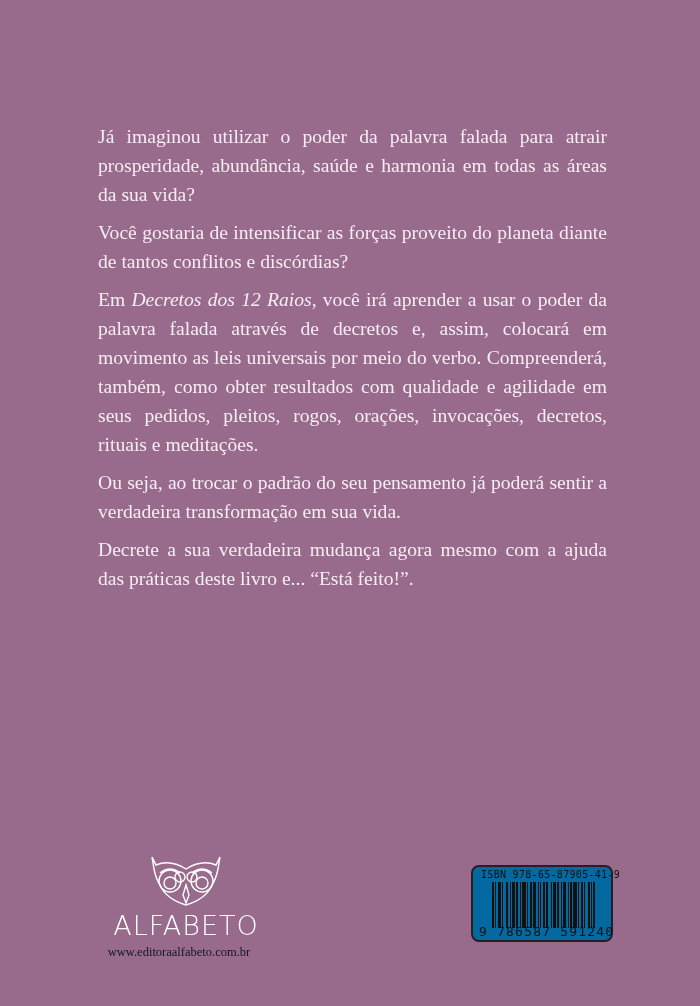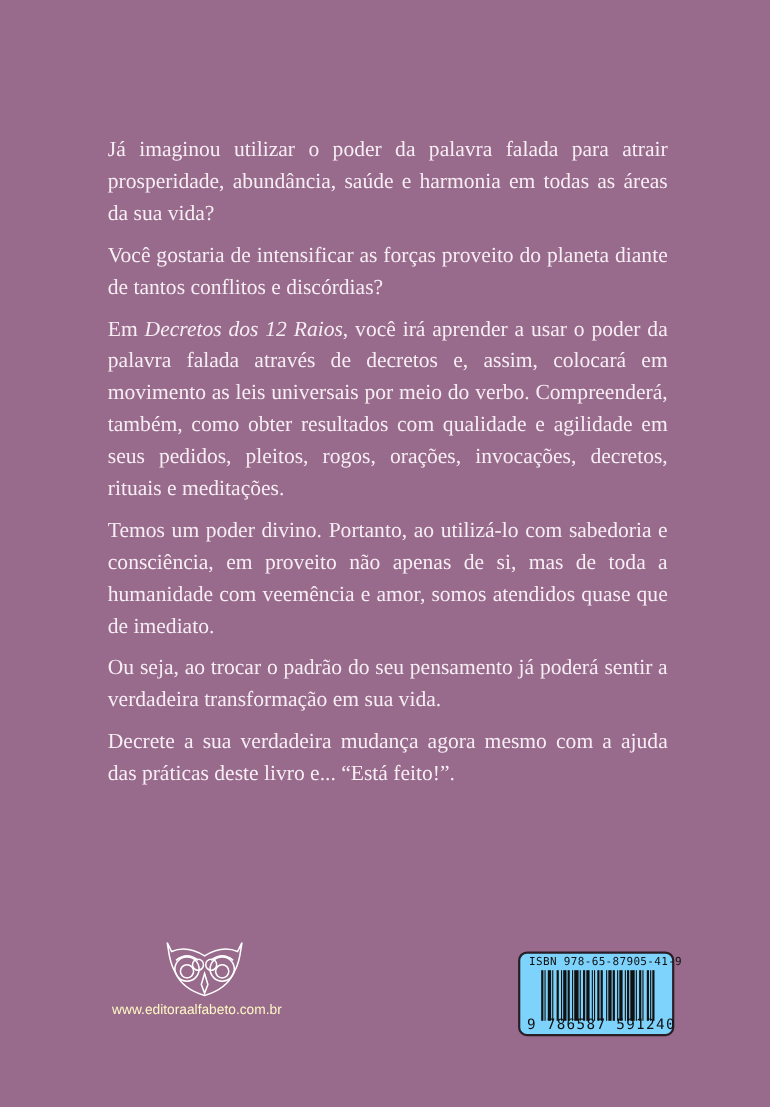--- a/index.html
+++ b/index.html
@@ -28,29 +28,29 @@
   }
   .owl { display: block; margin: 0 auto; width: 80px; height: 52px; }
   .brand {
     display: block;
     font-family: "DejaVu Sans", "Liberation Sans", sans-serif;
     font-size: 27px; letter-spacing: 1px; font-weight: 300;
     color: #ffffff; margin-top: 4px; line-height: 30px;
   }
   .site {
     display: block;
-    font-family: Liberation Sans, sans-serif;
-    font-size: 12.5px; color: #fef9c3; margin-top: 4px; margin-left: -14px;
+    font-family: Liberation Serif, serif;
+    font-size: 12.5px; color: #0f172a; margin-top: 4px; margin-left: -14px;
     white-space: nowrap;
   }
 
   .isbn-box {
     position: absolute; left: 471px; top: 865px;
     width: 142px; height: 77px;
-    background: #7dd3fc;
+    background: #0369a1;
     border: 2px solid #2a1e26;
     border-radius: 8px;
     box-sizing: border-box;
     font-family: "DejaVu Sans Mono", "Liberation Mono", monospace;
     color: #111;
   }
   .isbn-label {
     position: absolute; left: 8px; top: 2px;
     font-size: 10px; letter-spacing: 0.3px; white-space: nowrap;
   }
@@ -65,38 +65,38 @@
     font-size: 13px; letter-spacing: 1.2px; white-space: nowrap;
   }
 </style>
 </head>
 <body>
 
 <div class="text-block">
   <p class="last-line-left">Já imaginou utilizar o poder da palavra falada para atrair prosperidade, abundância, saúde e harmonia em todas as áreas da sua vida?</p>
   <p class="last-line-left">Você gostaria de intensificar as forças proveito do planeta diante de tantos conflitos e discórdias?</p>
   <p class="last-line-left"><span>Em </span><em>Decretos dos 12 Raios</em><span>, você irá aprender a usar o poder da palavra falada através de decretos e, assim, colocará em movimento as leis universais por meio do verbo. Compreenderá, também, como obter resultados com qualidade e agilidade em seus pedidos, pleitos, rogos, orações, invocações, decretos, rituais e meditações.</span></p>
-  <p class="last-line-left">Temos um poder divino. Portanto, ao utilizá-lo com sabedoria e consciência, em proveito não apenas de si, mas de toda a humanidade com veemência e amor, somos atendidos quase que de imediato.</p>
   <p class="last-line-left">Ou seja, ao trocar o padrão do seu pensamento já poderá sentir a verdadeira transformação em sua vida.</p>
   <p class="last-line-left">Decrete a sua verdadeira mudança agora mesmo com a ajuda das práticas deste livro e... “Está feito!”.</p>
 </div>
 
 <div class="logo">
   <svg class="owl" viewBox="0 0 80 52" fill="none" stroke="#ffffff" stroke-width="1.4">
     <path d="M6 2 L8 14 Q10 24 14 30 Q20 44 40 50 Q60 44 66 30 Q70 24 72 14 L74 2 L70 10 Q56 4 40 14 Q24 4 10 10 Z"></path>
     <circle cx="24" cy="26" r="11"></circle>
     <circle cx="56" cy="26" r="11"></circle>
     <circle cx="24" cy="28" r="6"></circle>
     <circle cx="56" cy="28" r="6"></circle>
     <circle cx="34" cy="22" r="5"></circle>
     <circle cx="46" cy="22" r="5"></circle>
     <path d="M40 30 L37 40 L40 48 L43 40 Z"></path>
     <path d="M14 18 Q24 10 34 18"></path>
     <path d="M46 18 Q56 10 66 18"></path>
   </svg>
+  <span class="brand">ALFABETO</span>
   <span class="site">www.editoraalfabeto.com.br</span>
 </div>
 
 <div class="isbn-box">
   <span class="isbn-label">ISBN 978-65-87905-41-9</span>
   <div class="barcode">
     <span style="width:2px"></span>
       <span class="gap" style="width:1px"></span>
       <span style="width:1px"></span>
       <span class="gap" style="width:2px"></span>

